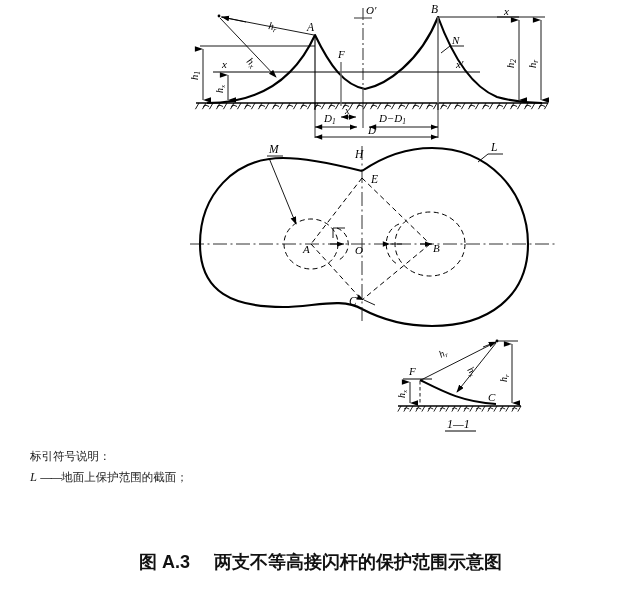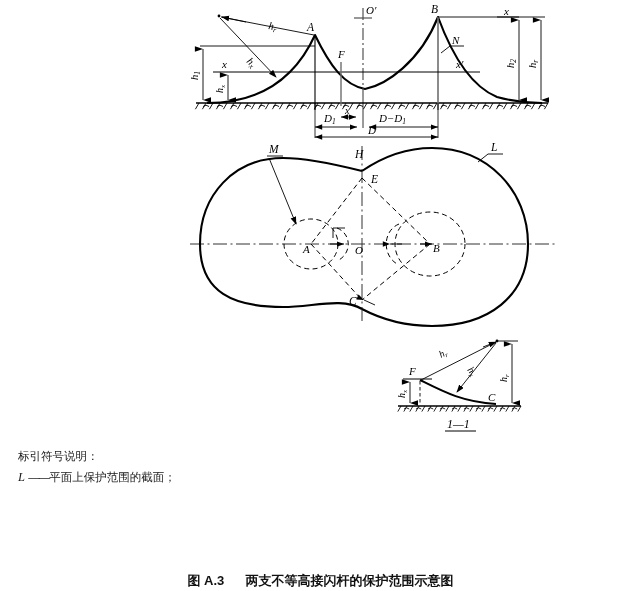--- a/index.html
+++ b/index.html
@@ -1,27 +1,27 @@
 <!DOCTYPE html>
 <html><head>
 <meta charset="utf-8">
 <style>
   html,body{margin:0;padding:0;background:#ffffff;}
   body{width:641px;height:591px;position:relative;overflow:hidden;
        font-family:"Liberation Serif", serif;color:#000;}
   #fig{position:absolute;left:0;top:0;width:641px;height:591px;}
-  .legend{position:absolute;left:18px;top:446px;width:330px;
+  .legend{position:absolute;left:30px;top:446px;width:330px;
           font-family:"Liberation Sans","DejaVu Sans",sans-serif;
           font-size:11.5px;line-height:21px;color:#1b1b1b;}
   .legend .row{white-space:nowrap;}
   .legend .sym{font-family:"Liberation Serif",serif;font-style:italic;font-size:12.5px;}
   .legend .dash{letter-spacing:-1px;}
-  .caption{position:absolute;left:0;top:572px;width:641px;text-align:center;
+  .caption{position:absolute;left:0;top:550px;width:641px;text-align:center;
            font-family:"Liberation Sans","DejaVu Sans",sans-serif;
-           font-size:13px;font-weight:bold;color:#111;}
+           font-size:18px;font-weight:bold;color:#111;}
   .caption .gap{display:inline-block;width:14px;}
   svg text{font-family:"Liberation Serif",serif;font-style:italic;fill:#000;}
 </style>
 </head>
 <body>
 
 <svg id="fig" viewBox="0 0 641 591">
   <defs>
     <marker id="arrH" markerWidth="9" markerHeight="9" refX="8" refY="3" orient="auto">
       <path d="M0,0 L8,3 L0,6 z" fill="#000"></path>
@@ -238,21 +238,21 @@
 
     <text x="447" y="428" font-size="12" font-style="normal" font-family="'Liberation Serif',serif">1—1</text>
     <line x1="445" y1="431" x2="476" y2="431" stroke="#000" stroke-width="1"></line>
   </g>
 </svg>
 
 <div class="legend">
   <div class="row">标引符号说明：</div>
   <div class="row">
     <span class="sym">L</span>
-    <span class="dash">——</span><span>平面上保护范围的截面；</span>
+    <span class="dash">——</span><span>地面上保护范围的截面；</span>
   </div>
 </div>
 
 <div class="caption">
   <span>图 A.3</span>
   <span class="gap"></span>
   <span>两支不等高接闪杆的保护范围示意图</span>
 </div>
 
 </body></html>

